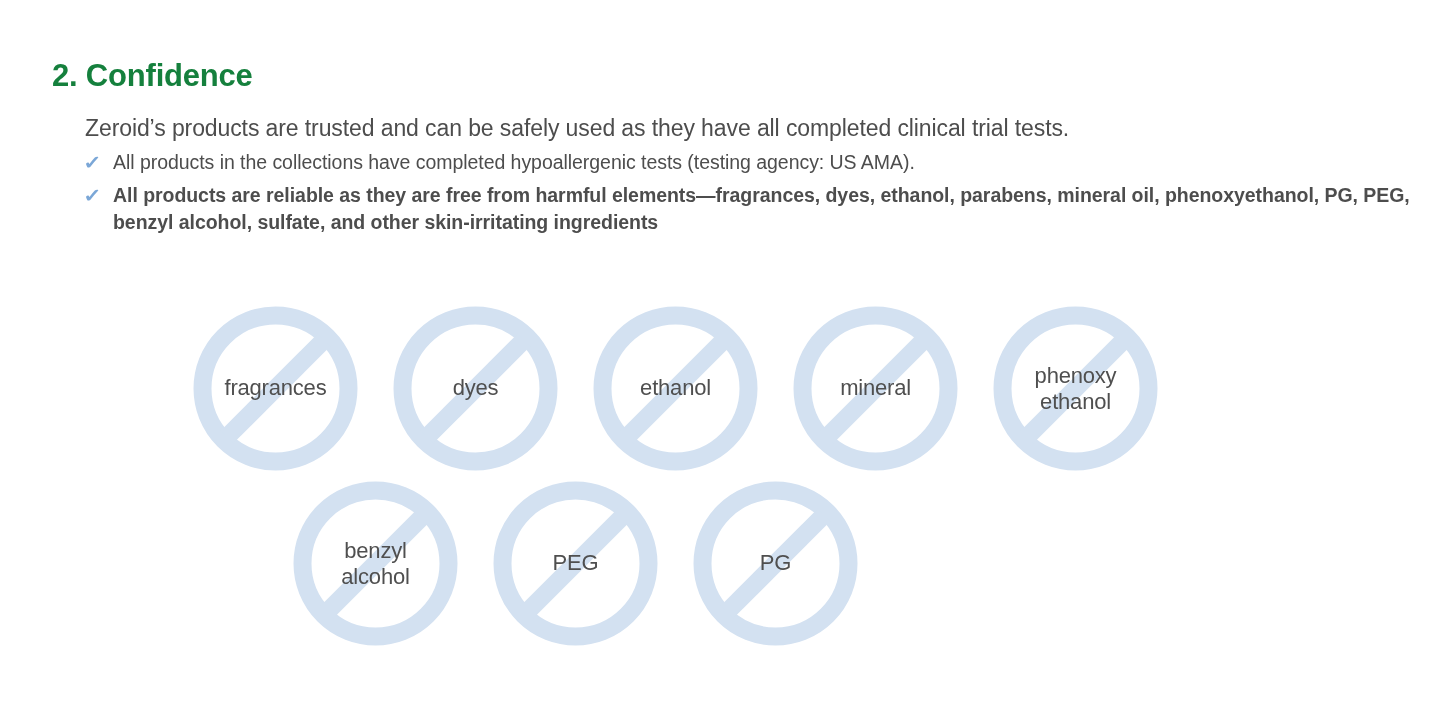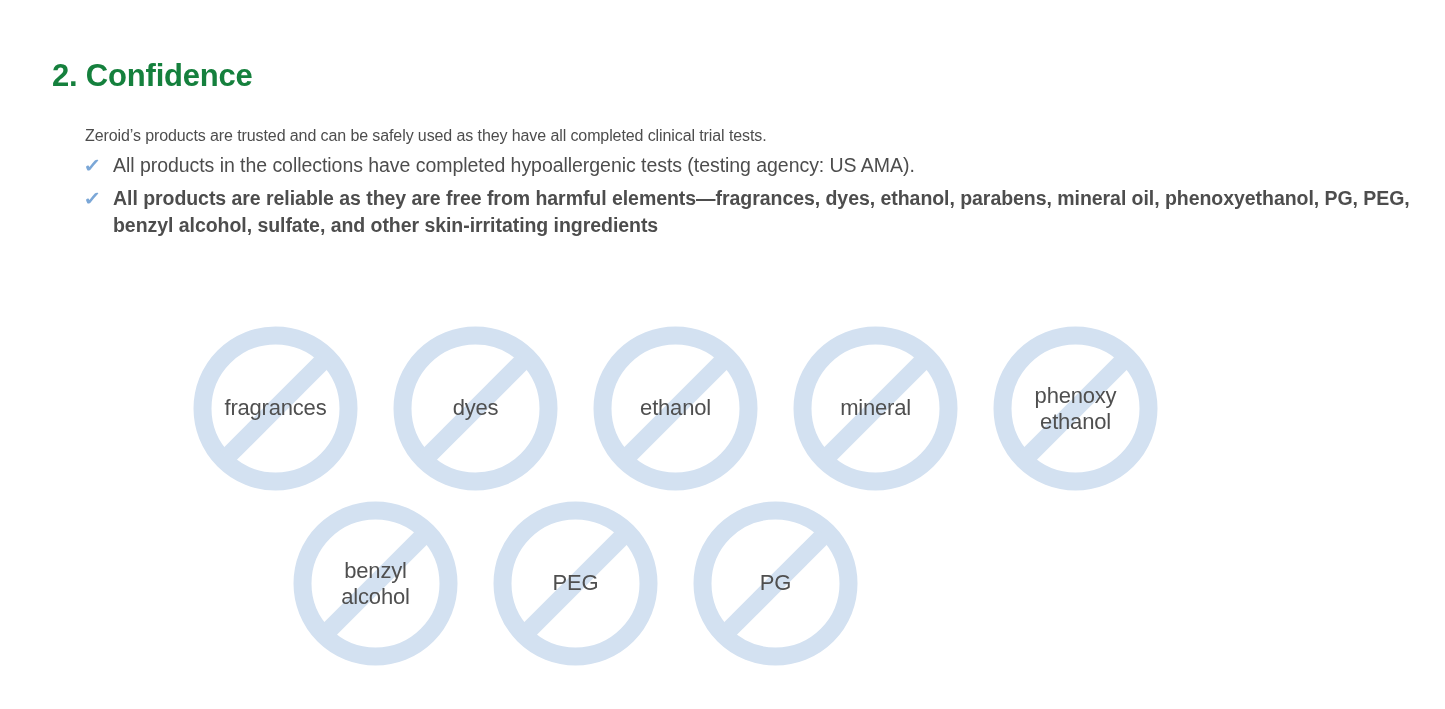--- a/index.html
+++ b/index.html
@@ -29,24 +29,24 @@
   }
 
   
   #text-block {
     position: absolute;
     left: 85px;
     top: 113px;
     width: 1330px;
   }
   #intro-paragraph {
-    font-size: 16px;
+    font-size: 23px;
     color: #4d4d4d;
     line-height: 1.32;
-    margin: 12px 0 6px 0;
+    margin: 0 0 6px 0;
     letter-spacing: -0.1px;
   }
   .bullet-row {
     display: flex;
     align-items: flex-start;
     margin-bottom: 4px;
   }
   .check-icon {
     flex: 0 0 auto;
     width: 24px;
@@ -74,21 +74,21 @@
   #bullet-2 .bullet-text {
     margin-left: -28px;
     padding-left: 28px;
     font-weight: bold;
   }
 
   
   #badge-area {
     position: absolute;
     left: 0;
-    top: 316px;
+    top: 296px;
     width: 1330px;
     height: 380px;
   }
   .badge-row {
     position: absolute;
     display: flex;
   }
   #badge-row-1 { left: 193px; top: 10px; }
   #badge-row-2 { left: 293px; top: 185px; }
 

